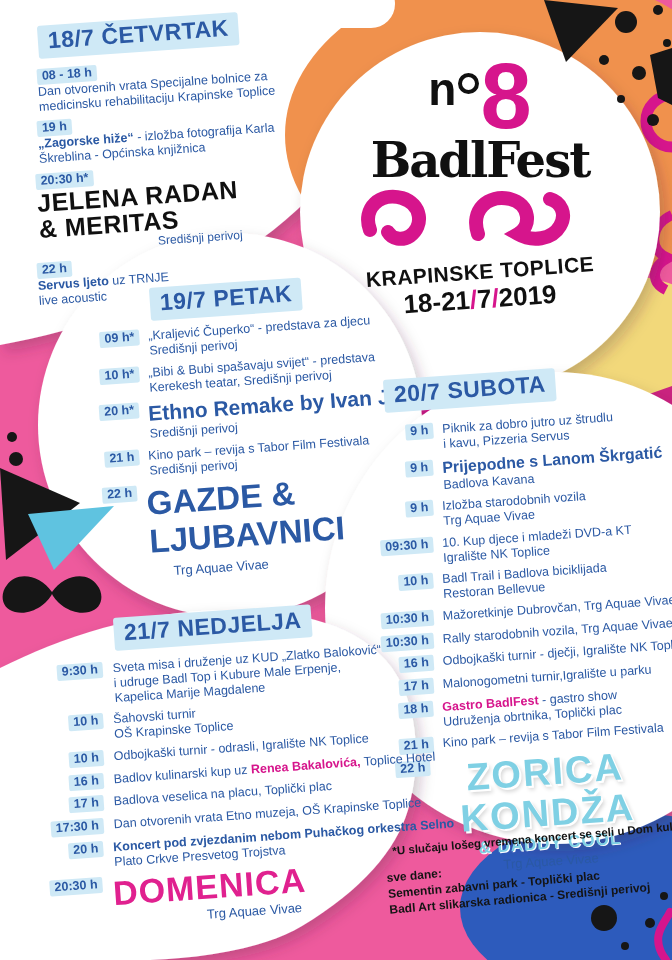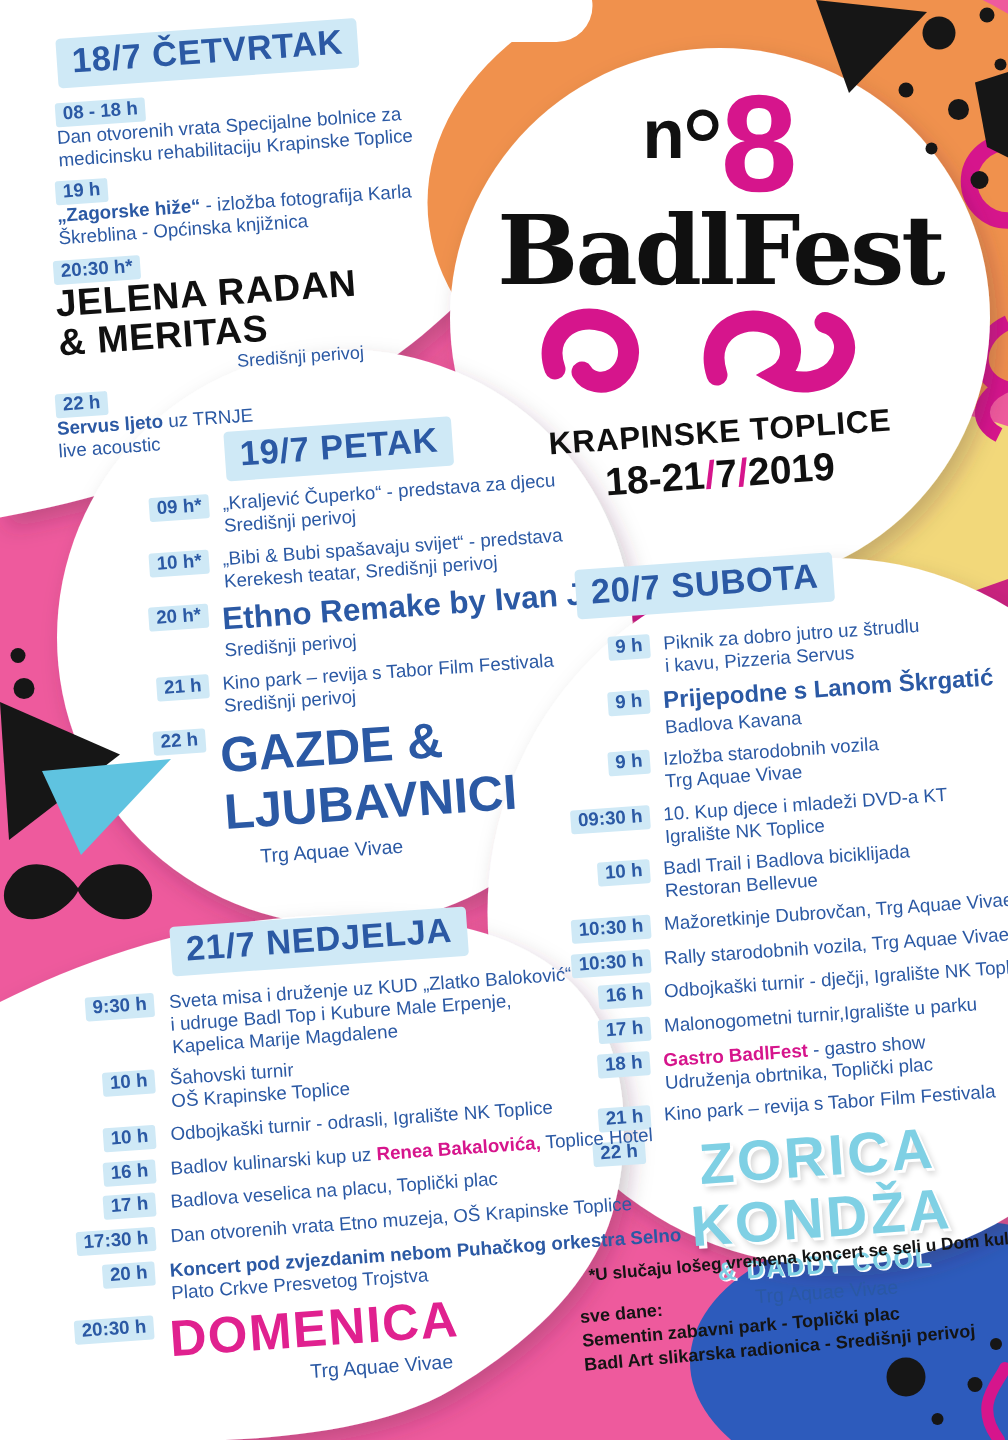--- a/index.html
+++ b/index.html
@@ -31,21 +31,21 @@
             text-shadow:1px 1px 0 #ffffff;white-space:nowrap;}
   .mag-big{font-weight:900;color:#e0218f;font-size:34px;letter-spacing:1px;line-height:1;
             text-shadow:1px 2px 0 rgba(255,255,255,.6);white-space:nowrap;}
   
   .logo{position:absolute;left:300px;top:36px;width:360px;text-align:center;color:#101010;}
   .logo-no{display:flex;justify-content:center;align-items:flex-end;height:98px;}
   .logo-n{font-size:46px;font-weight:900;line-height:1;transform:translateY(-22px);}
   .logo-ring{width:13px;height:13px;border:4.5px solid #101010;border-radius:50%;
              margin:0 1px 40px 2px;}
   .logo-8{font-size:92px;font-weight:900;color:#d6158c;line-height:.82;}
-  .logo-title{font-family:"DejaVu Serif",serif;font-size:64px;font-weight:700;
+  .logo-title{font-family:"DejaVu Serif",serif;font-size:48px;font-weight:700;
               letter-spacing:-2px;line-height:1;margin-top:2px;}
   .logo-loc{font-size:21px;font-weight:900;letter-spacing:.5px;margin-top:6px;
             transform:rotate(-4deg);}
   .logo-date{font-size:26px;font-weight:900;transform:rotate(-4deg);margin-top:0;}
   .logo-date .sl{color:#d6158c;}
   
   .fnote{position:absolute;left:392px;top:845px;width:300px;font-size:11.5px;font-weight:700;
          color:#141414;transform:rotate(-5deg);transform-origin:0 0;white-space:nowrap;}
   .fdaily{position:absolute;left:386px;top:870px;font-size:12px;font-weight:700;color:#141414;
          transform:rotate(-5deg);transform-origin:0 0;line-height:1.35;white-space:nowrap;}

